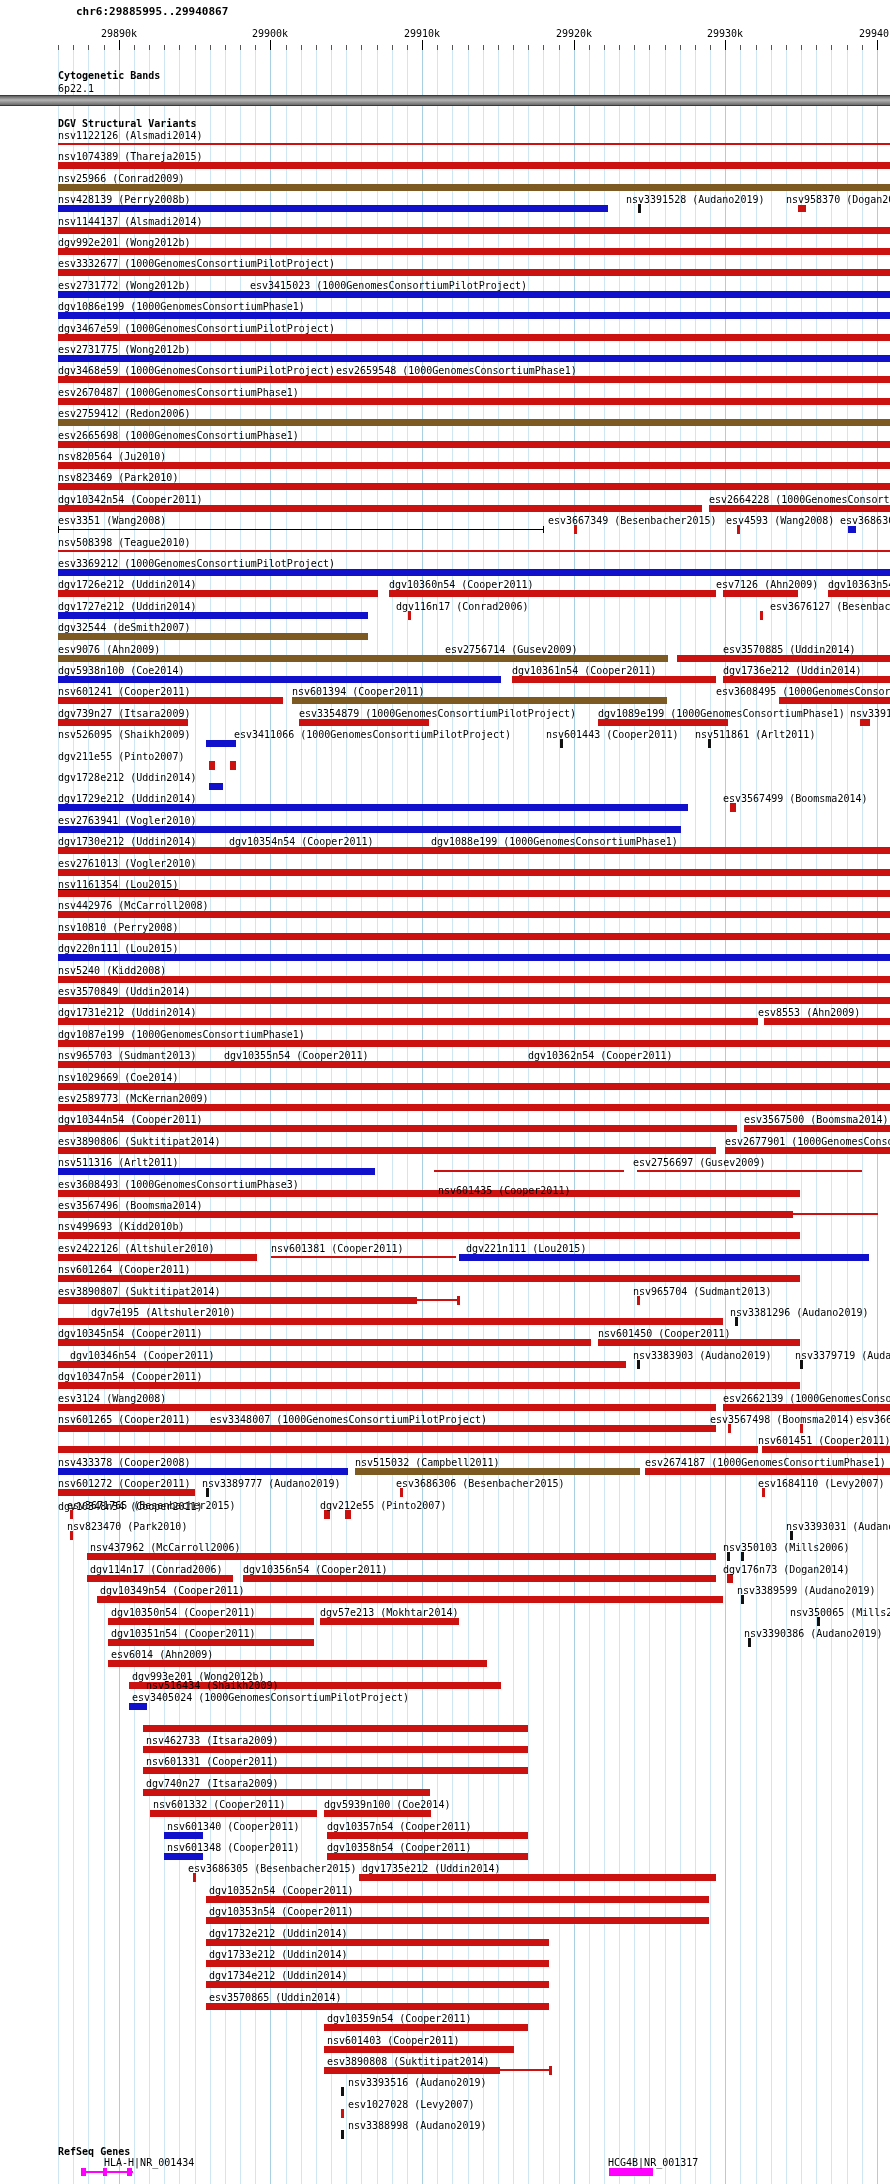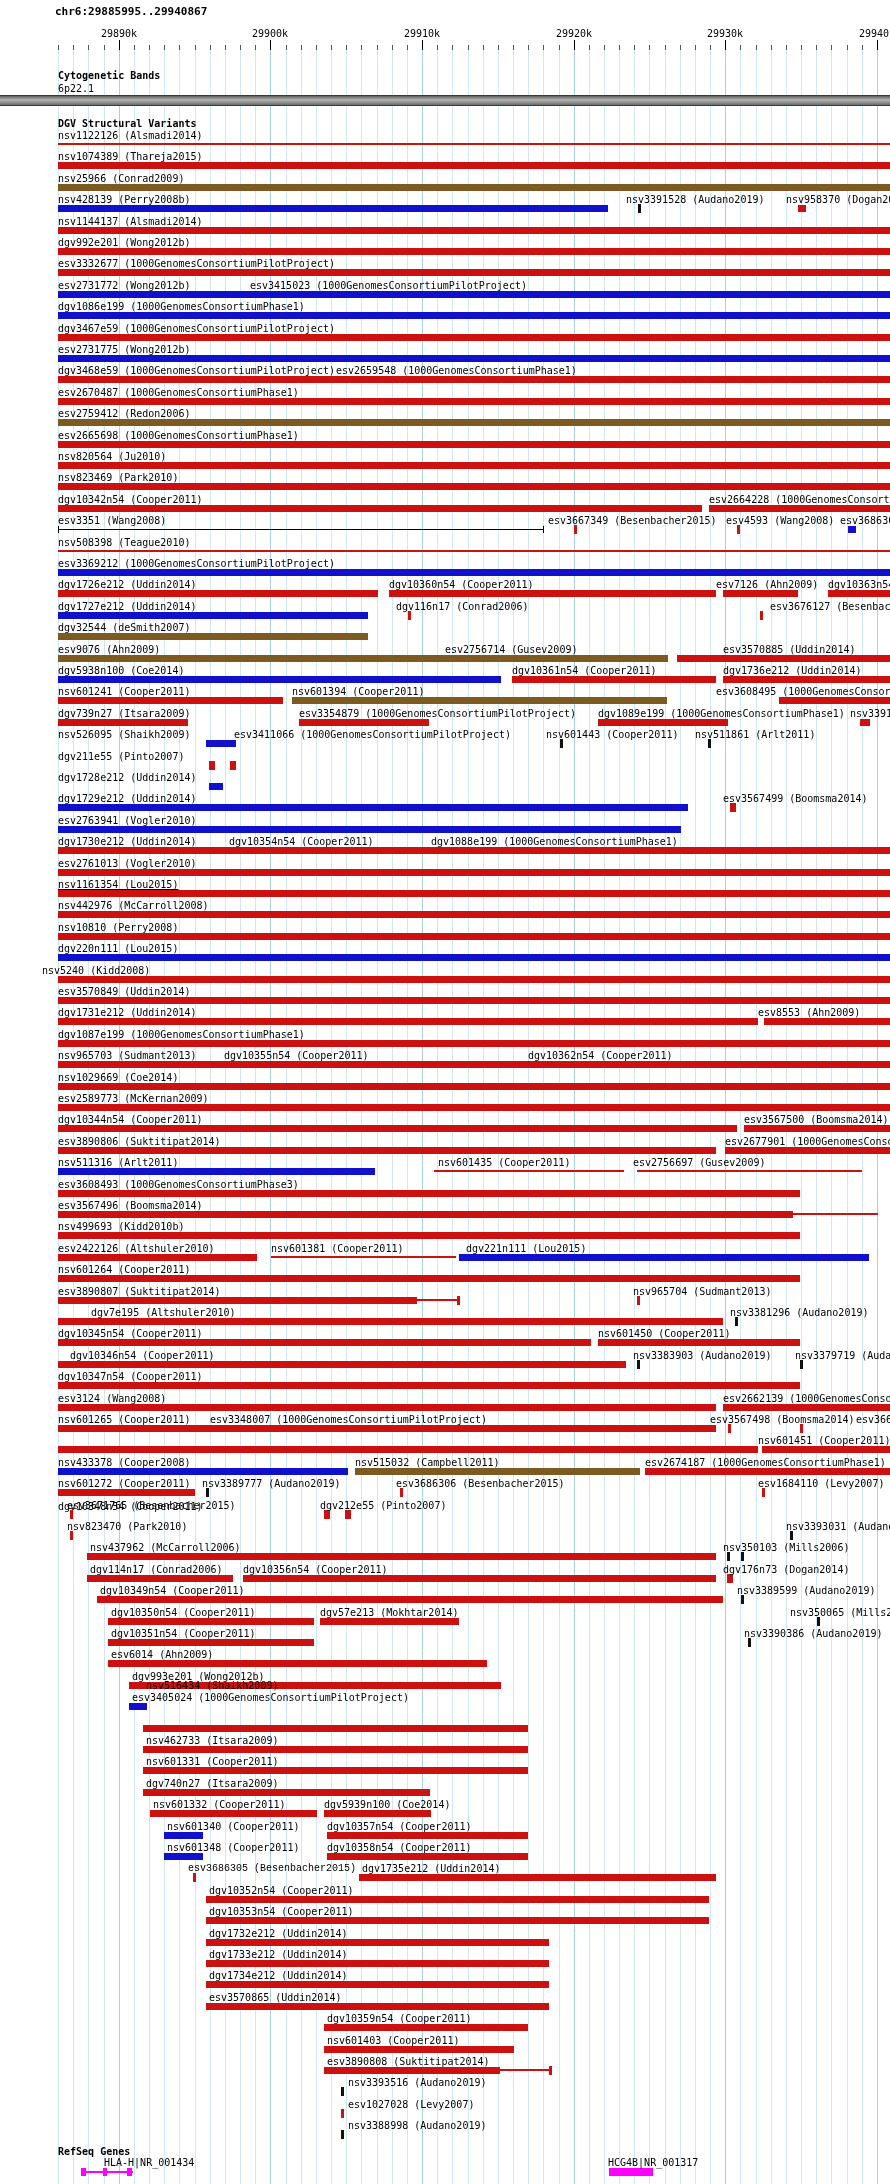--- a/index.html
+++ b/index.html
@@ -1,21 +1,21 @@
 <!DOCTYPE html>
 <html><head>
 <meta charset="utf-8">
 <style>
   html,body{margin:0;padding:0;background:#fff;}
   #app{position:relative;width:890px;height:2184px;background:#ffffff;overflow:hidden;
        font-family:"DejaVu Sans Mono","Liberation Mono",monospace;}
   .grid{position:absolute;top:50px;bottom:0;width:1px;background:#cfe7f2;z-index:0;}
   .grid.major{background:#a9cfe2;}
   .lbl{position:absolute;font-size:10px;line-height:11px;color:#000;white-space:pre;z-index:2;}
-  .locus{top:6px;left:55px;font-weight:bold;font-size:11px;}
+  .locus{top:6px;left:76px;font-weight:bold;font-size:11px;}
   .sect{position:absolute;font-size:10px;font-weight:bold;color:#000;white-space:pre;z-index:2;}
   .ruler-lbl{top:28px;transform:translateX(-50%);}
   .majortick{position:absolute;top:40px;width:1px;height:10px;background:#000;z-index:2;}
   .minortick{position:absolute;top:45px;width:1px;height:5px;background:#555;z-index:1;}
   .cytoband{position:absolute;left:0;top:95px;width:890px;height:9px;z-index:1;
             background:linear-gradient(to bottom,#5e5e5e,#b4b4b4 45%,#6a6a6a);
             border-top:1px solid #3a3a3a;border-bottom:1px solid #3a3a3a;}
   .bar{position:absolute;z-index:1;}
   .bracket{position:absolute;height:7px;border-left:1px solid #000;border-right:1px solid #000;
            background:linear-gradient(#000,#000) 0 50%/100% 1px no-repeat;z-index:1;}
@@ -276,21 +276,21 @@
     <div class="lbl" style="left: 58px; top: 858px;">esv2761013 (Vogler2010)</div>
     <div class="bar" style="left: 58px; width: 832px; top: 869px; height: 7px; background: rgb(204, 17, 17);"></div>
     <div class="lbl" style="left: 58px; top: 879px; text-decoration: underline;">nsv1161354 (Lou2015)</div>
     <div class="bar" style="left: 58px; width: 832px; top: 890px; height: 7px; background: rgb(204, 17, 17);"></div>
     <div class="lbl" style="left: 58px; top: 900px;">nsv442976 (McCarroll2008)</div>
     <div class="bar" style="left: 58px; width: 832px; top: 911px; height: 7px; background: rgb(204, 17, 17);"></div>
     <div class="lbl" style="left: 58px; top: 922px;">nsv10810 (Perry2008)</div>
     <div class="bar" style="left: 58px; width: 832px; top: 933px; height: 7px; background: rgb(204, 17, 17);"></div>
     <div class="lbl" style="left: 58px; top: 943px;">dgv220n111 (Lou2015)</div>
     <div class="bar" style="left: 58px; width: 832px; top: 954px; height: 7px; background: rgb(17, 17, 204);"></div>
-    <div class="lbl" style="left: 42px; top: 965px; text-align: right;">nsv5240 (Kidd2008)</div>
+    <div class="lbl" style="left: 58px; top: 965px; text-align: right;">nsv5240 (Kidd2008)</div>
     <div class="bar" style="left: 58px; width: 832px; top: 976px; height: 7px; background: rgb(204, 17, 17);"></div>
     <div class="lbl" style="left: 58px; top: 986px;">esv3570849 (Uddin2014)</div>
     <div class="bar" style="left: 58px; width: 832px; top: 997px; height: 7px; background: rgb(204, 17, 17);"></div>
     <div class="lbl" style="left: 58px; top: 1007px;">dgv1731e212 (Uddin2014)</div>
     <div class="lbl" style="left: 758px; top: 1007px;">esv8553 (Ahn2009)</div>
     <div class="bar" style="left: 58px; width: 700px; top: 1018px; height: 7px; background: rgb(204, 17, 17);"></div>
     <div class="bar" style="left: 764px; width: 126px; top: 1018px; height: 7px; background: rgb(204, 17, 17);"></div>
     <div class="lbl" style="left: 58px; top: 1029px;">dgv1087e199 (1000GenomesConsortiumPhase1)</div>
     <div class="bar" style="left: 58px; width: 832px; top: 1040px; height: 7px; background: rgb(204, 17, 17);"></div>
     <div class="lbl" style="left: 58px; top: 1050px;">nsv965703 (Sudmant2013)</div>
@@ -303,21 +303,21 @@
     <div class="bar" style="left: 58px; width: 832px; top: 1104px; height: 7px; background: rgb(204, 17, 17);"></div>
     <div class="lbl" style="left: 58px; top: 1114px;">dgv10344n54 (Cooper2011)</div>
     <div class="lbl" style="left: 744px; top: 1114px;">esv3567500 (Boomsma2014)</div>
     <div class="bar" style="left: 58px; width: 679px; top: 1125px; height: 7px; background: rgb(204, 17, 17);"></div>
     <div class="bar" style="left: 744px; width: 146px; top: 1125px; height: 7px; background: rgb(204, 17, 17);"></div>
     <div class="lbl" style="left: 58px; top: 1136px;">esv3890806 (Suktitipat2014)</div>
     <div class="lbl" style="left: 725px; top: 1136px;">esv2677901 (1000GenomesConsortiumPhase1)</div>
     <div class="bar" style="left: 58px; width: 658px; top: 1147px; height: 7px; background: rgb(204, 17, 17);"></div>
     <div class="bar" style="left: 725px; width: 165px; top: 1147px; height: 7px; background: rgb(204, 17, 17);"></div>
     <div class="lbl" style="left: 58px; top: 1157px;">nsv511316 (Arlt2011)</div>
-    <div class="lbl" style="left: 438px; top: 1157px;">nsv601435 (Cooper2011)</div>
+    <div class="lbl" style="left: 438px; top: 1185px;">nsv601435 (Cooper2011)</div>
     <div class="lbl" style="left: 633px; top: 1157px;">esv2756697 (Gusev2009)</div>
     <div class="bar" style="left: 58px; width: 317px; top: 1168px; height: 7px; background: rgb(17, 17, 204);"></div>
     <div class="bar" style="left: 434px; width: 190px; top: 1170px; height: 2px; background: rgb(204, 17, 17);"></div>
     <div class="bar" style="left: 637px; width: 225px; top: 1170px; height: 2px; background: rgb(204, 17, 17);"></div>
     <div class="lbl" style="left: 58px; top: 1179px;">esv3608493 (1000GenomesConsortiumPhase3)</div>
     <div class="bar" style="left: 58px; width: 742px; top: 1190px; height: 7px; background: rgb(204, 17, 17);"></div>
     <div class="lbl" style="left: 58px; top: 1200px;">esv3567496 (Boomsma2014)</div>
     <div class="bar" style="left: 58px; width: 735px; top: 1211px; height: 7px; background: rgb(204, 17, 17);"></div>
     <div class="bar" style="left: 793px; width: 85px; top: 1213px; height: 2px; background: rgb(204, 17, 17);"></div>
     <div class="lbl" style="left: 58px; top: 1221px;">nsv499693 (Kidd2010b)</div>
@@ -434,21 +434,21 @@
     <div class="bar" style="left: 150px; width: 167px; top: 1810px; height: 7px; background: rgb(204, 17, 17);"></div>
     <div class="bar" style="left: 324px; width: 107px; top: 1810px; height: 7px; background: rgb(204, 17, 17);"></div>
     <div class="lbl" style="left: 167px; top: 1821px;">nsv601340 (Cooper2011)</div>
     <div class="lbl" style="left: 327px; top: 1821px;">dgv10357n54 (Cooper2011)</div>
     <div class="bar" style="left: 164px; width: 39px; top: 1832px; height: 7px; background: rgb(17, 17, 204);"></div>
     <div class="bar" style="left: 327px; width: 201px; top: 1832px; height: 7px; background: rgb(204, 17, 17);"></div>
     <div class="lbl" style="left: 167px; top: 1842px;">nsv601348 (Cooper2011)</div>
     <div class="lbl" style="left: 327px; top: 1842px;">dgv10358n54 (Cooper2011)</div>
     <div class="bar" style="left: 164px; width: 39px; top: 1853px; height: 7px; background: rgb(17, 17, 204);"></div>
     <div class="bar" style="left: 327px; width: 201px; top: 1853px; height: 7px; background: rgb(204, 17, 17);"></div>
-    <div class="lbl" style="left: 188px; top: 1863px; font-family: Liberation Mono, monospace;">esv3686305 (Besenbacher2015)</div>
+    <div class="lbl" style="left: 188px; top: 1863px;">esv3686305 (Besenbacher2015)</div>
     <div class="lbl" style="left: 362px; top: 1863px;">dgv1735e212 (Uddin2014)</div>
     <div class="bar" style="left: 193px; width: 3px; top: 1873px; height: 9px; background: rgb(204, 17, 17);"></div>
     <div class="bar" style="left: 359px; width: 357px; top: 1874px; height: 7px; background: rgb(204, 17, 17);"></div>
     <div class="lbl" style="left: 209px; top: 1885px;">dgv10352n54 (Cooper2011)</div>
     <div class="bar" style="left: 206px; width: 503px; top: 1896px; height: 7px; background: rgb(204, 17, 17);"></div>
     <div class="lbl" style="left: 209px; top: 1906px;">dgv10353n54 (Cooper2011)</div>
     <div class="bar" style="left: 206px; width: 503px; top: 1917px; height: 7px; background: rgb(204, 17, 17);"></div>
     <div class="lbl" style="left: 209px; top: 1928px;">dgv1732e212 (Uddin2014)</div>
     <div class="bar" style="left: 206px; width: 343px; top: 1939px; height: 7px; background: rgb(204, 17, 17);"></div>
     <div class="lbl" style="left: 209px; top: 1949px;">dgv1733e212 (Uddin2014)</div>

